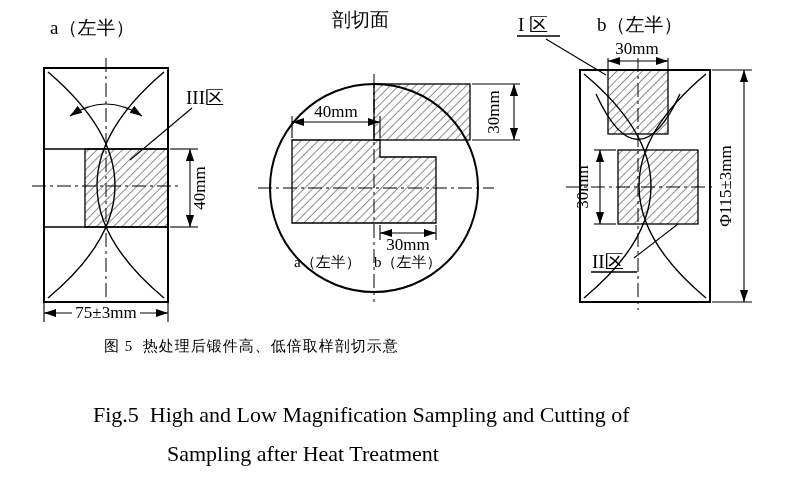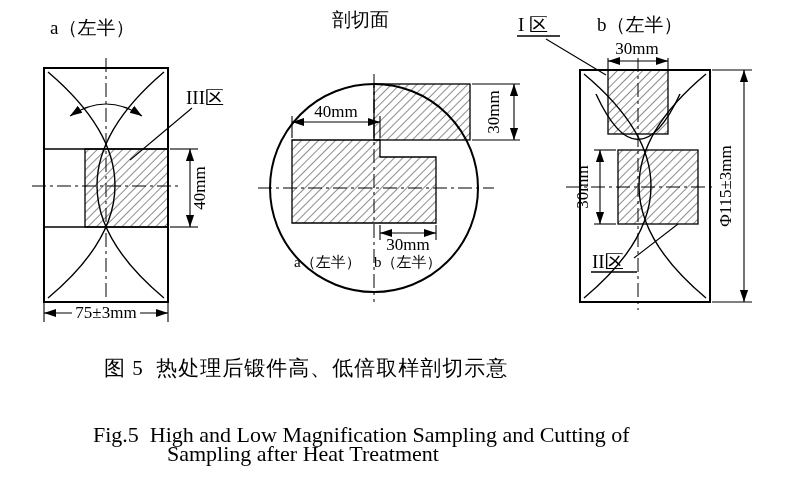--- a/index.html
+++ b/index.html
@@ -12,22 +12,22 @@
   .diagram-svg text { fill:#000; font-family:"Liberation Serif","DejaVu Serif",serif; }
   .outline { fill:none; stroke:#000; stroke-width:2; }
   .thin    { fill:none; stroke:#000; stroke-width:1.4; }
   .dim     { fill:none; stroke:#000; stroke-width:1.1; }
   .cl      { fill:none; stroke:#000; stroke-width:1; stroke-dasharray:14 4 3 4; }
   .hatched { fill:url(#hatch); stroke:#000; stroke-width:1.3; }
   .fs19 { font-size:19px; }
   .fs17 { font-size:17px; }
   .fs15 { font-size:15px; }
   .caption { position:absolute; white-space:pre; color:#000; }
-  .caption-zh  { left:104px; top:354px; font-size:21px; letter-spacing:1px; }
-  .caption-en1 { left:93px;  top:402px; font-size:22px;margin-top:20px; }
+  .caption-zh  { left:104px; top:337px; font-size:15px; letter-spacing:1px; }
+  .caption-en1 { left:93px;  top:402px; font-size:22px; }
   .caption-en2 { left:167px; top:441px; font-size:22px; }
 </style>
 </head>
 <body>
 
 <div class="page">
 
   <svg class="diagram-svg" width="798" height="340" viewBox="0 0 798 340">
     <defs>
       <pattern id="hatch" patternUnits="userSpaceOnUse" width="6" height="6" patternTransform="rotate(45)">

